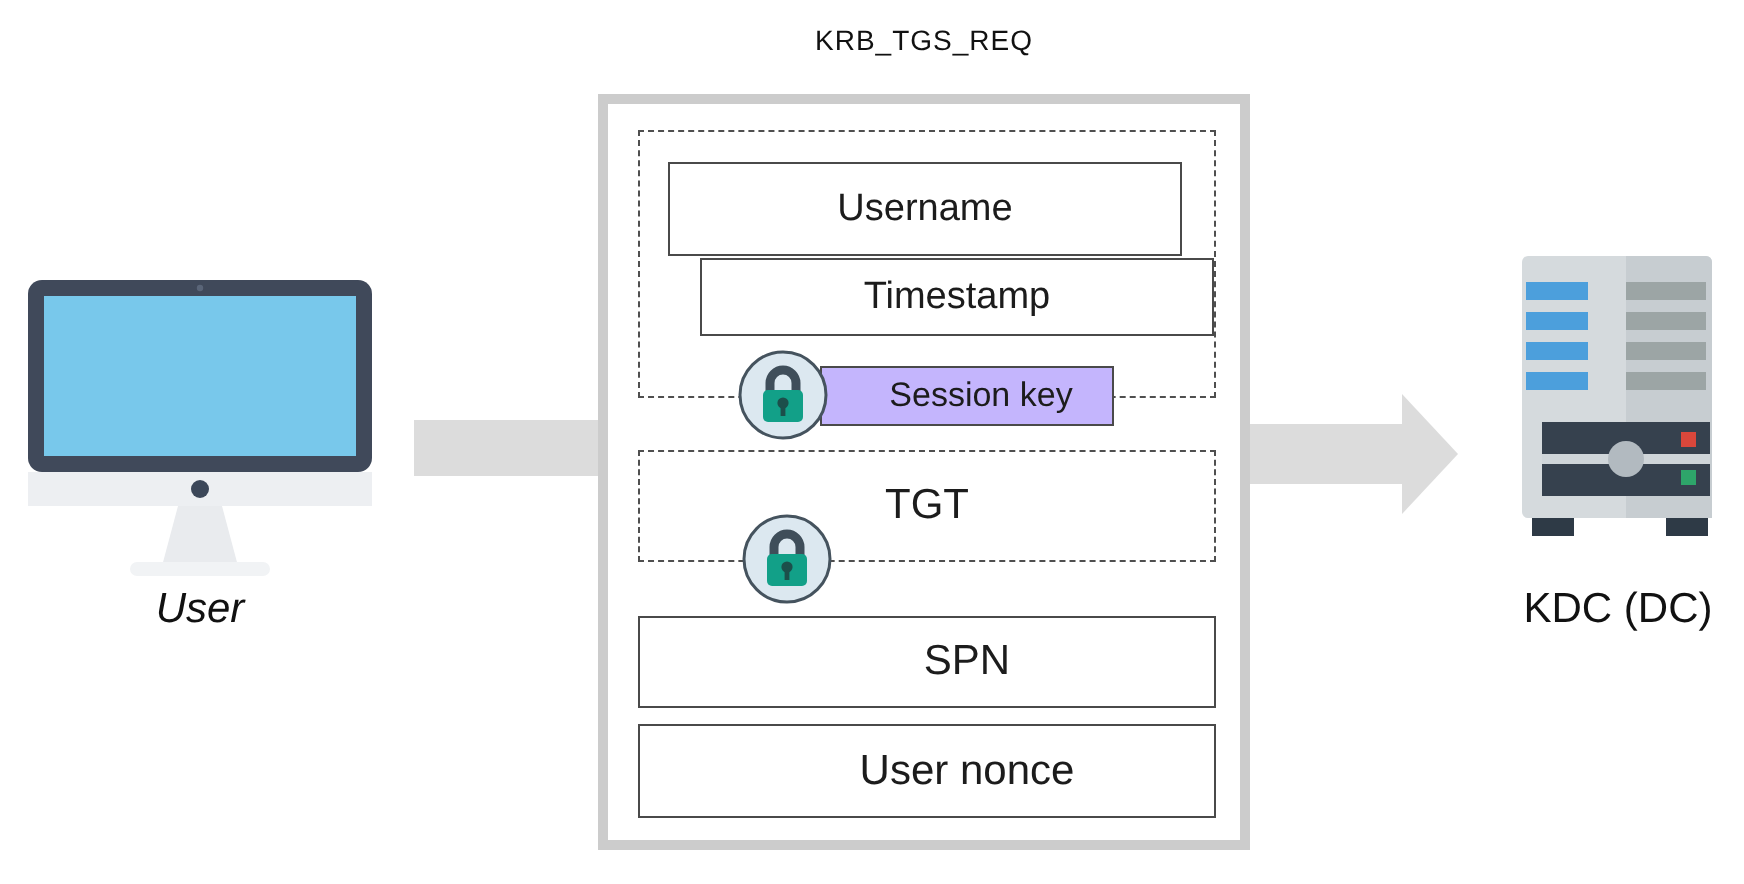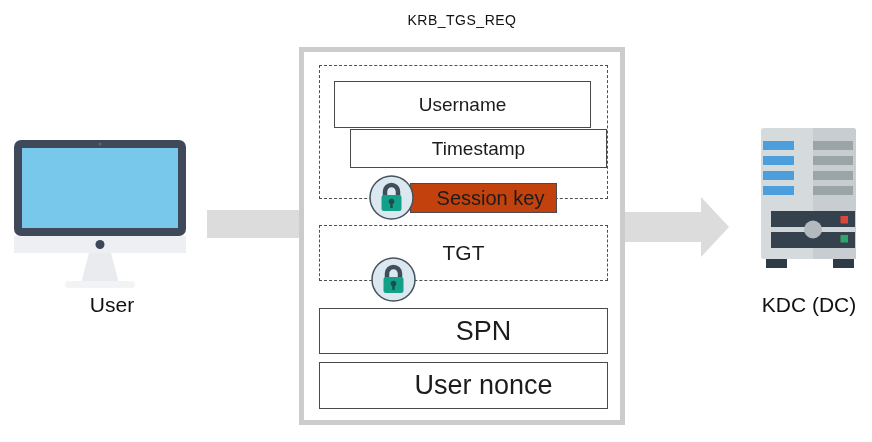--- a/index.html
+++ b/index.html
@@ -12,22 +12,22 @@
 
   .title{left:299px;top:5px;width:326px;height:30px;font-size:14px;letter-spacing:.5px;color:#111;}
 
   .arrow-shaft{background:#dcdcdc;}
   .arrow-head{width:0;height:0;border-top:30px solid transparent;border-bottom:30px solid transparent;border-left:28px solid #dcdcdc;}
 
   .outer-box{left:299px;top:47px;width:326px;height:378px;border:5px solid #cccccc;background:#fff;z-index:1;}
 
   .dashed-box{border:1px dashed #4f4f4f;z-index:2;}
   .field-box{border:1.5px solid #4a4a4a;background:#fff;z-index:3;font-size:19px;}
-  .field-lg{font-size:27px;padding-left:40px;}
-  .enc-box{border:1.5px solid #4a4a4a;background:#c2410c;z-index:4;font-size:20px;padding-left:14px;}
+  .field-lg{font-size:21px;padding-left:40px;}
+  .enc-box{border:1.5px solid #4a4a4a;background:#c4b5fd;z-index:4;font-size:17px;padding-left:14px;}
   .tgt-label{left:319px;top:228px;width:289px;height:26px;font-size:21px;z-index:3;margin-top:12px;}
 
   .lock-circle{z-index:5;}
   .node-label{font-size:21px;color:#111;}
 </style>
 </head>
 <body>
 
 <div class="stage">
 
@@ -35,21 +35,21 @@
 
   <svg class="abs" style="left:8px;top:136px;" width="184" height="152" viewBox="0 0 184 152">
     <rect x="6" y="4" width="172" height="96" rx="7" fill="#40495A"></rect>
     <rect x="14" y="12" width="156" height="80" fill="#78C8EB"></rect>
     <circle cx="92" cy="8" r="1.6" fill="#5A6578"></circle>
     <rect x="6" y="100" width="172" height="17" fill="#EDEFF2"></rect>
     <circle cx="92" cy="108.5" r="4.5" fill="#3C4759"></circle>
     <polygon points="81,117 103,117 111,147 73,147" fill="#E9EBEE"></polygon>
     <rect x="57" y="145" width="70" height="7" rx="3.5" fill="#F1F3F5"></rect>
   </svg>
-  <div class="abs ctr node-label" style="left:52px;top:292px;width:120px;height:26px;">User</div>
+  <div class="abs ctr node-label" style="left:40px;top:292px;width:120px;height:26px;font-style:italic;">User</div>
 
   <div class="abs arrow-shaft" style="left:207px;top:210px;width:94px;height:28px;z-index:0;"></div>
 
   <div class="abs arrow-shaft" style="left:625px;top:212px;width:76px;height:30px;"></div>
   <div class="abs arrow-head" style="left:701px;top:197px;"></div>
 
   <svg class="abs" style="left:754px;top:126px;" width="108" height="146" viewBox="0 0 108 146">
     <rect x="7" y="2" width="95" height="131" rx="3" fill="#D5DADD"></rect>
     <path d="M59 2 h40 a3 3 0 0 1 3 3 v128 h-43 z" fill="#C7CDD1"></path>
     <rect x="9" y="15" width="31" height="9" fill="#4C9FDC"></rect>

